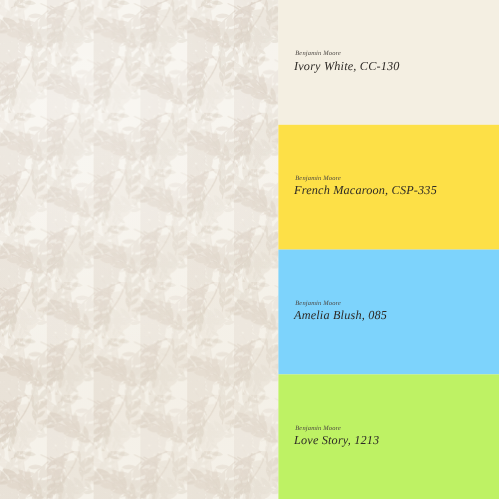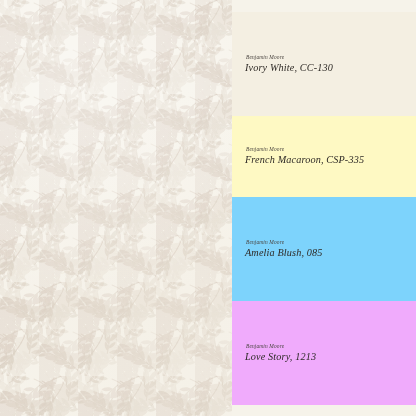--- a/index.html
+++ b/index.html
@@ -28,21 +28,21 @@
     position:absolute;inset:0;
     background:
       radial-gradient(circle at 30% 20%, rgba(255,255,255,0.35), rgba(255,255,255,0) 60%),
       radial-gradient(circle at 75% 80%, rgba(240,234,222,0.35), rgba(255,255,255,0) 65%);
     pointer-events:none;
   }
 
   
   #swatches{
     width:184px;height:416px;flex:0 0 184px;
-    display:flex;flex-direction:column;justify-content:center;
+    display:flex;flex-direction:column;
   }
   .swatch{
     position:relative;
     width:100%;
     box-sizing:border-box;
     display:flex;flex-direction:column;justify-content:center;
     padding-left:13px;padding-right:10px;
   }
   .brand{
     font-family:"Liberation Serif", serif;
@@ -147,29 +147,29 @@
     <div id="paper-grain"></div>
   </div>
 
   <div id="swatches">
 
     <div class="swatch" style="height:104px;background:#f4efe2;">
       <div class="brand">Benjamin Moore</div>
       <div class="cname">Ivory White, CC-130</div>
     </div>
 
-    <div class="swatch" style="height:81px;background:#fef9c3;">
+    <div class="swatch" style="height:104px;background:#fde047;">
       <div class="brand">Benjamin Moore</div>
       <div class="cname">French Macaroon, CSP-335</div>
     </div>
 
     <div class="swatch" style="height:104px;background:#7dd3fc;">
       <div class="brand">Benjamin Moore</div>
       <div class="cname">Amelia Blush, 085</div>
     </div>
 
-    <div class="swatch" style="height:104px;background:#f0abfc;">
+    <div class="swatch" style="height:104px;background:#bef264;">
       <div class="brand">Benjamin Moore</div>
       <div class="cname">Love Story, 1213</div>
     </div>
 
   </div>
 </div>
 
 </body></html>

